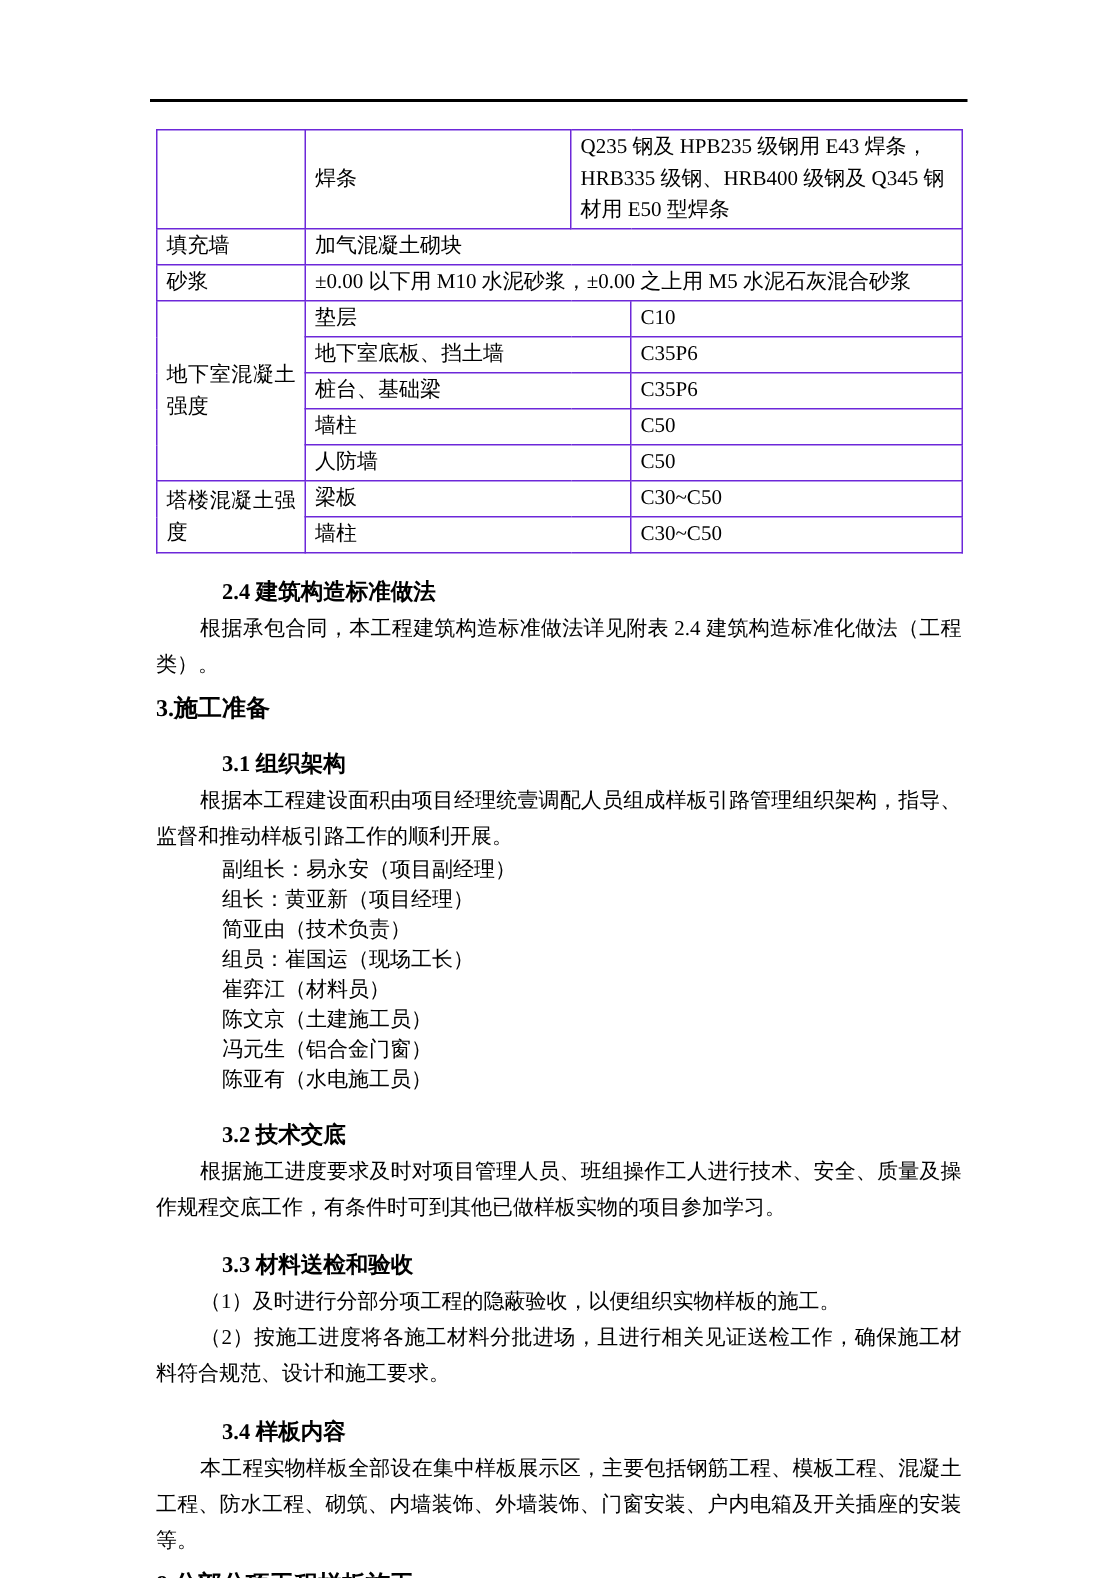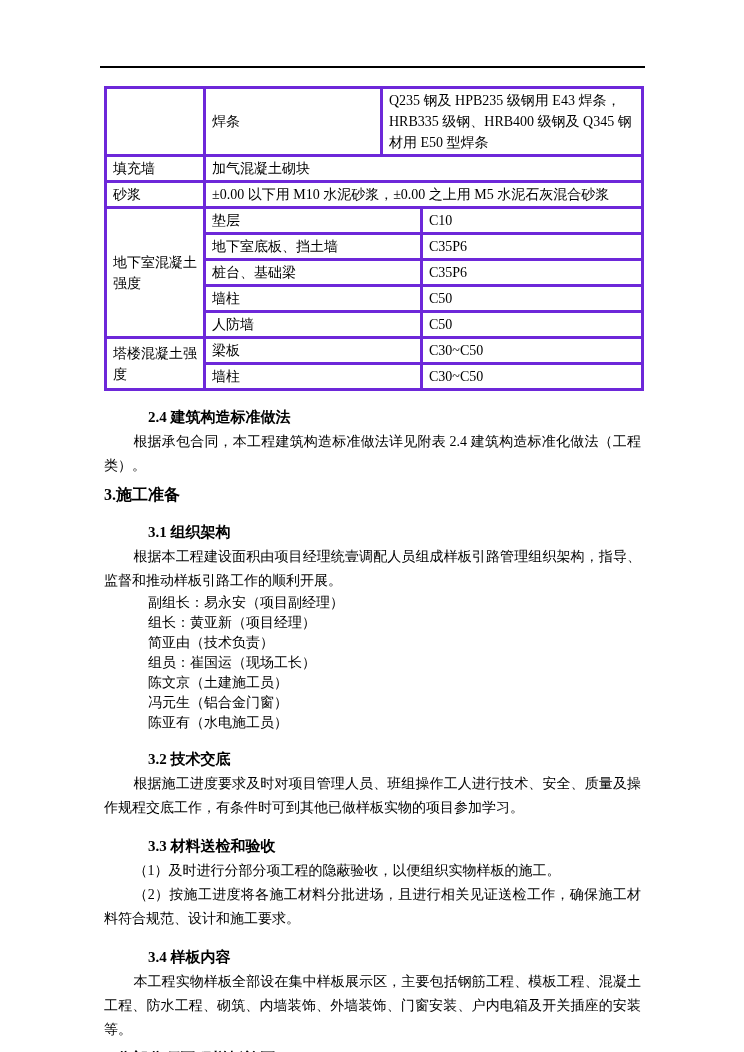--- a/index.html
+++ b/index.html
@@ -23,21 +23,21 @@
     background: #000;
     margin: 66px -4px 18px -4px;
   }
   table.spec {
     border-collapse: collapse;
     table-layout: fixed;
     width: 537px;
     font-size: 14px;
   }
   table.spec td {
-    border: 3px solid #6d28d9;
+    border: 1px solid #6d28d9;
     padding: 1px 6px;
     line-height: 21px;
     vertical-align: middle;
     overflow: hidden;
   }
   td.cat {
     text-align: justify;
     text-justify: inter-ideograph;
     margin-left: 34px;
   }
@@ -132,20 +132,21 @@
   <p class="para">根据承包合同，本工程建筑构造标准做法详见附表 2.4 建筑构造标准化做法（工程类）。</p>
 
   <div class="h-major">3.施工准备</div>
 
   <div class="h-sub">3.1 组织架构</div>
   <p class="para">根据本工程建设面积由项目经理统壹调配人员组成样板引路管理组织架构，指导、监督和推动样板引路工作的顺利开展。</p>
   <div class="member">副组长：易永安（项目副经理）</div>
   <div class="member">组长：黄亚新（项目经理）</div>
   <div class="member">简亚由（技术负责）</div>
   <div class="member">组员：崔国运（现场工长）</div>
+  <div class="member">崔弈江（材料员）</div>
   <div class="member">陈文京（土建施工员）</div>
   <div class="member">冯元生（铝合金门窗）</div>
   <div class="member">陈亚有（水电施工员）</div>
 
   <div class="h-sub">3.2 技术交底</div>
   <p class="para">根据施工进度要求及时对项目管理人员、班组操作工人进行技术、安全、质量及操作规程交底工作，有条件时可到其他已做样板实物的项目参加学习。</p>
 
   <div class="h-sub">3.3 材料送检和验收</div>
   <p class="para">（1）及时进行分部分项工程的隐蔽验收，以便组织实物样板的施工。</p>
   <p class="para">（2）按施工进度将各施工材料分批进场，且进行相关见证送检工作，确保施工材料符合规范、设计和施工要求。</p>

